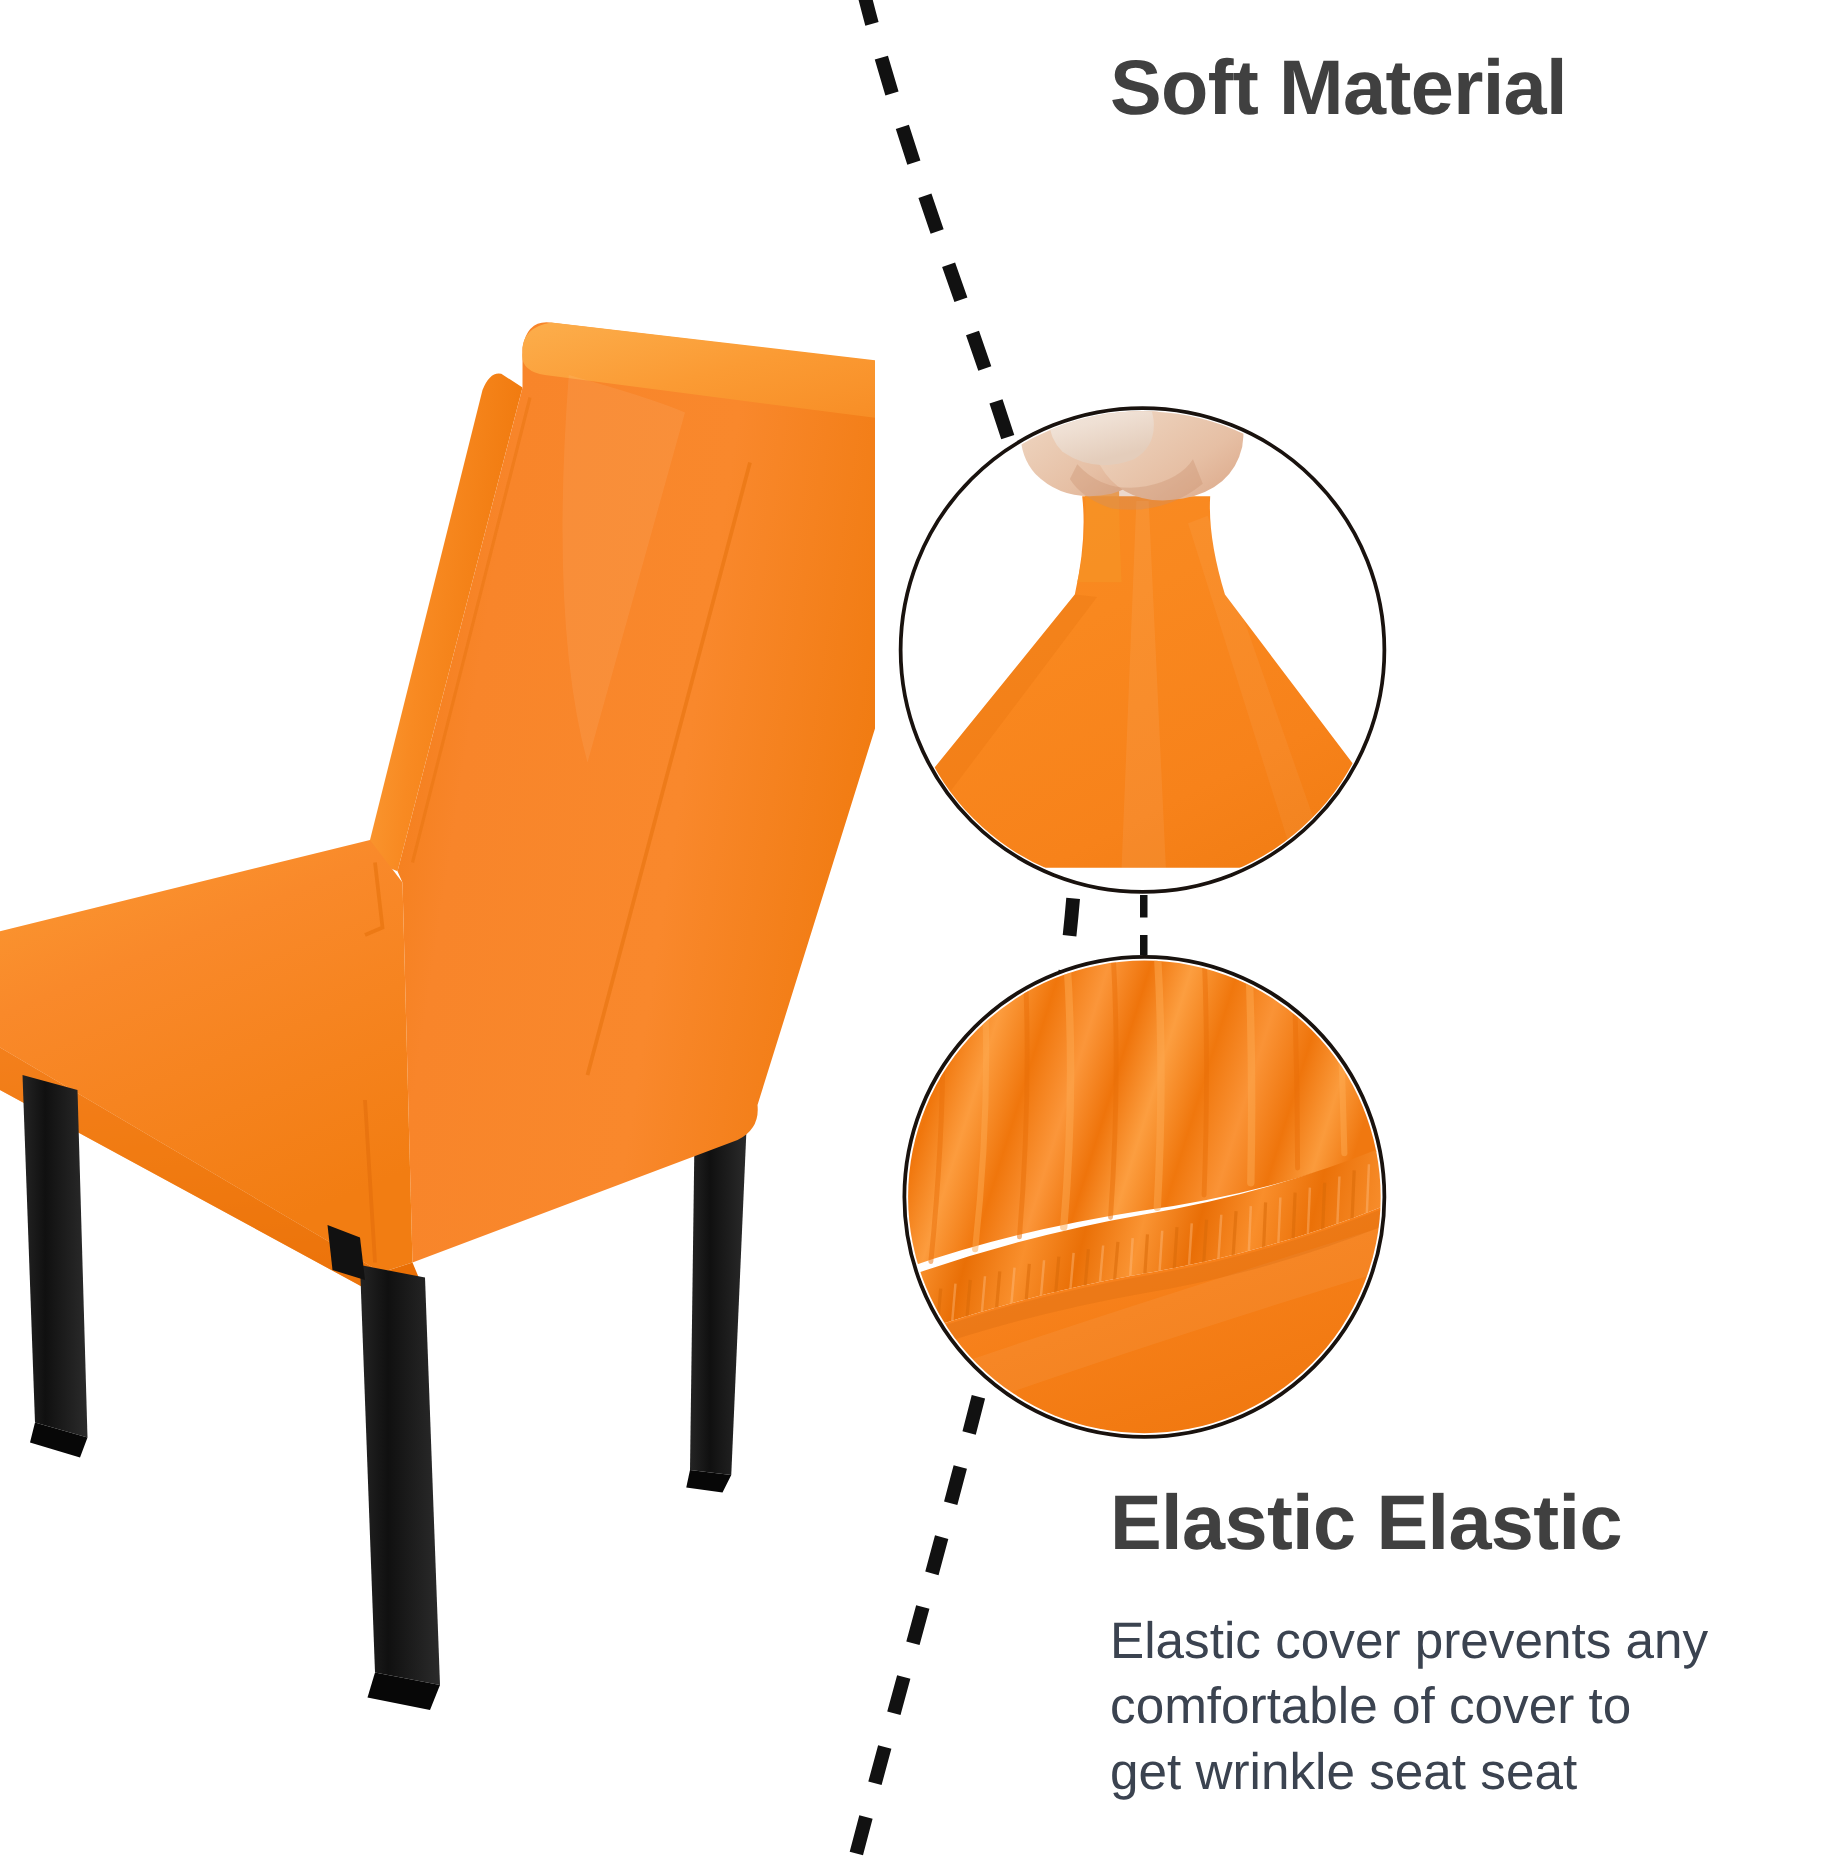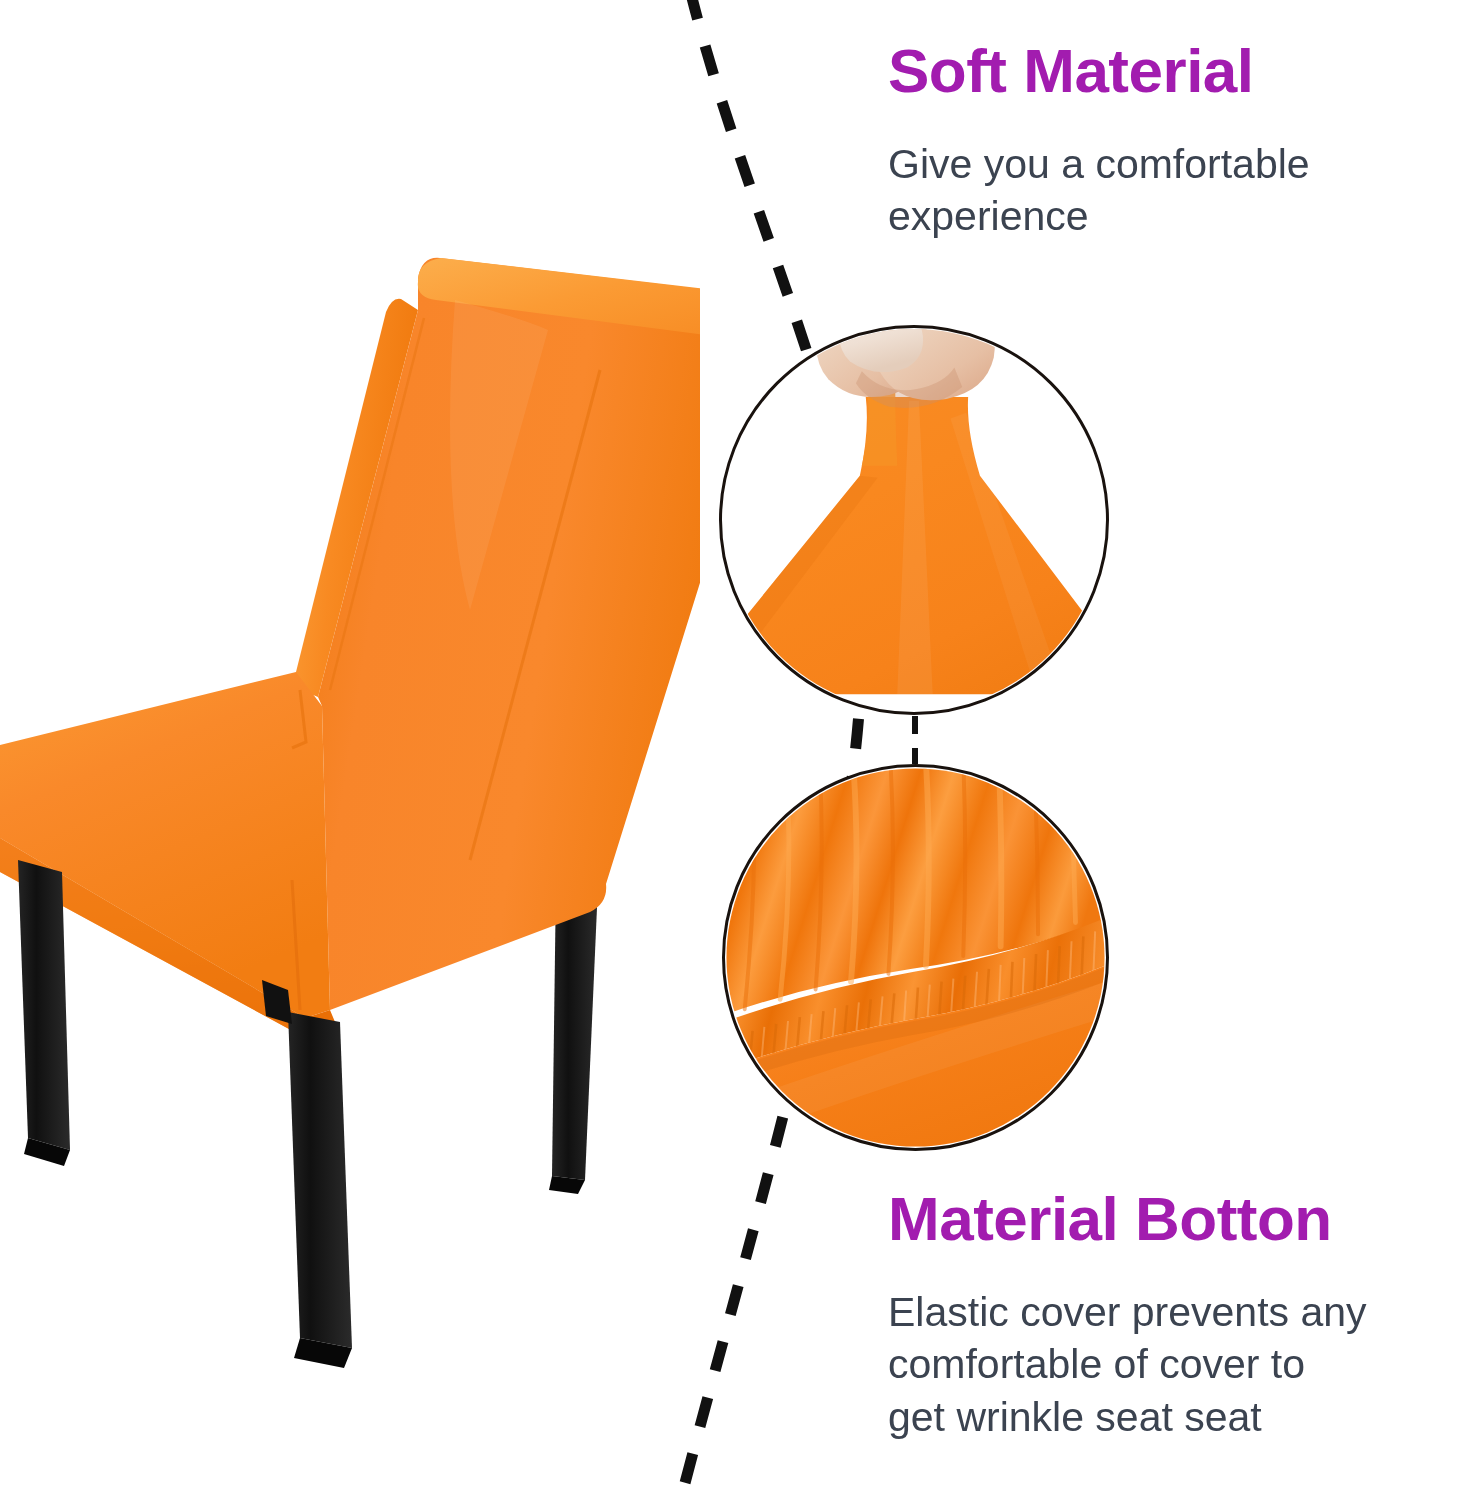--- a/index.html
+++ b/index.html
@@ -37,21 +37,21 @@
   }
   .info-bottom {
     position: absolute;
     left: 888px;
     top: 1186px;
     width: 545px;
   }
   .feature-title {
     font-size: 62px;
     font-weight: bold;
-    color: #a21caf;
+    color: #404040;
     letter-spacing: -0.5px;
     line-height: 1.06;
     margin: 0 0 34px 0;
     white-space: nowrap;
   }
   .feature-desc {
     font-size: 41px;
     font-weight: normal;
     color: #3b4350;
     line-height: 1.28;
@@ -353,28 +353,24 @@
         <path d="M40,330 Q180,282 400,214 L400,250 Q180,318 52,364 Z" fill="#FFFFFF" opacity="0.06"></path>
 
         <path d="M-10,312 Q90,276 192,258 Q300,240 400,198 L400,212
                  Q300,254 192,272 Q90,290 -10,326 Z" fill="#C8600A" opacity="0.22"></path>
       </g>
     </svg>
   </div>
 
   <div class="info-top">
     <h2 class="feature-title">Soft Material</h2>
-    <p class="feature-desc">
-      <span class="ln">Give you a comfortable</span>
-      <span class="ln">experience</span>
-    </p>
   </div>
 
   <div class="info-bottom">
-    <h2 class="feature-title">Material Botton</h2>
+    <h2 class="feature-title">Elastic Elastic</h2>
     <p class="feature-desc">
       <span class="ln">Elastic cover prevents any</span>
       <span class="ln">comfortable of cover to</span>
       <span class="ln">get wrinkle seat seat</span>
     </p>
   </div>
 
 </div>
 
 </body></html>

